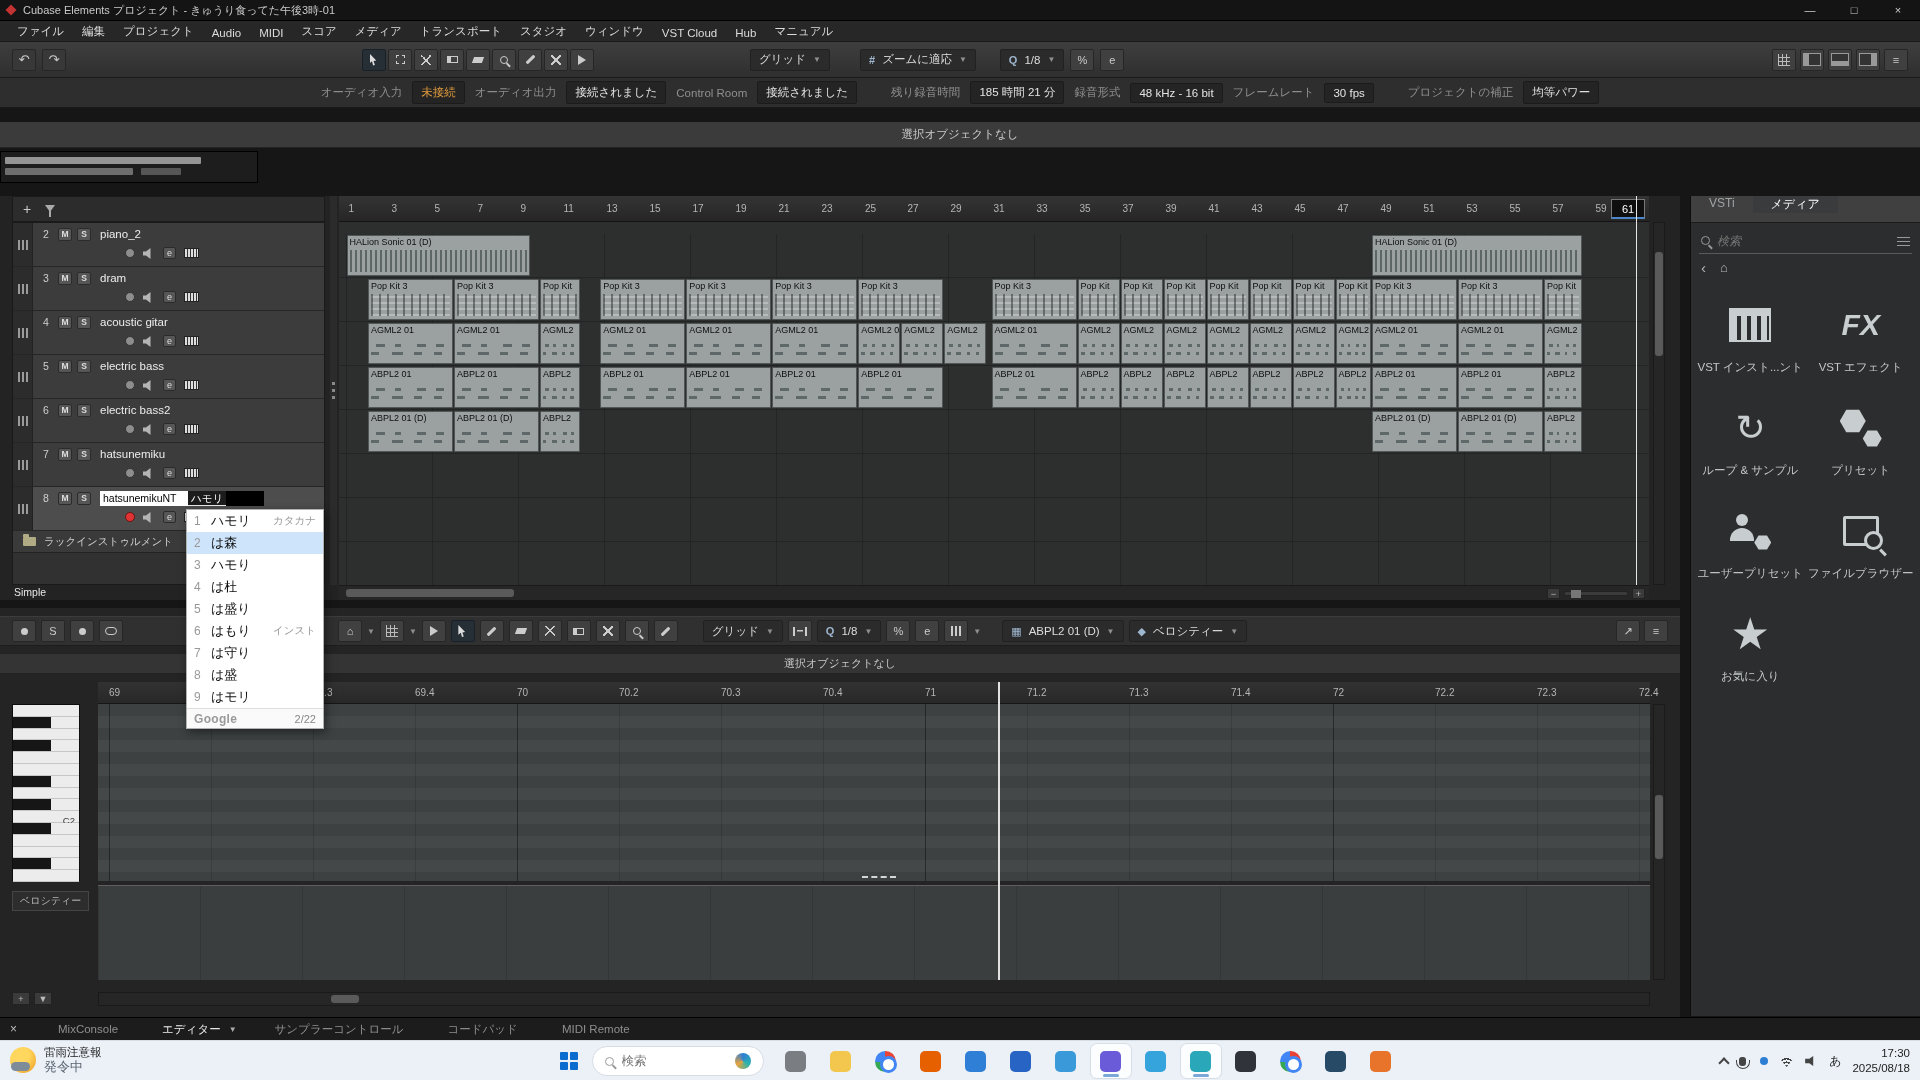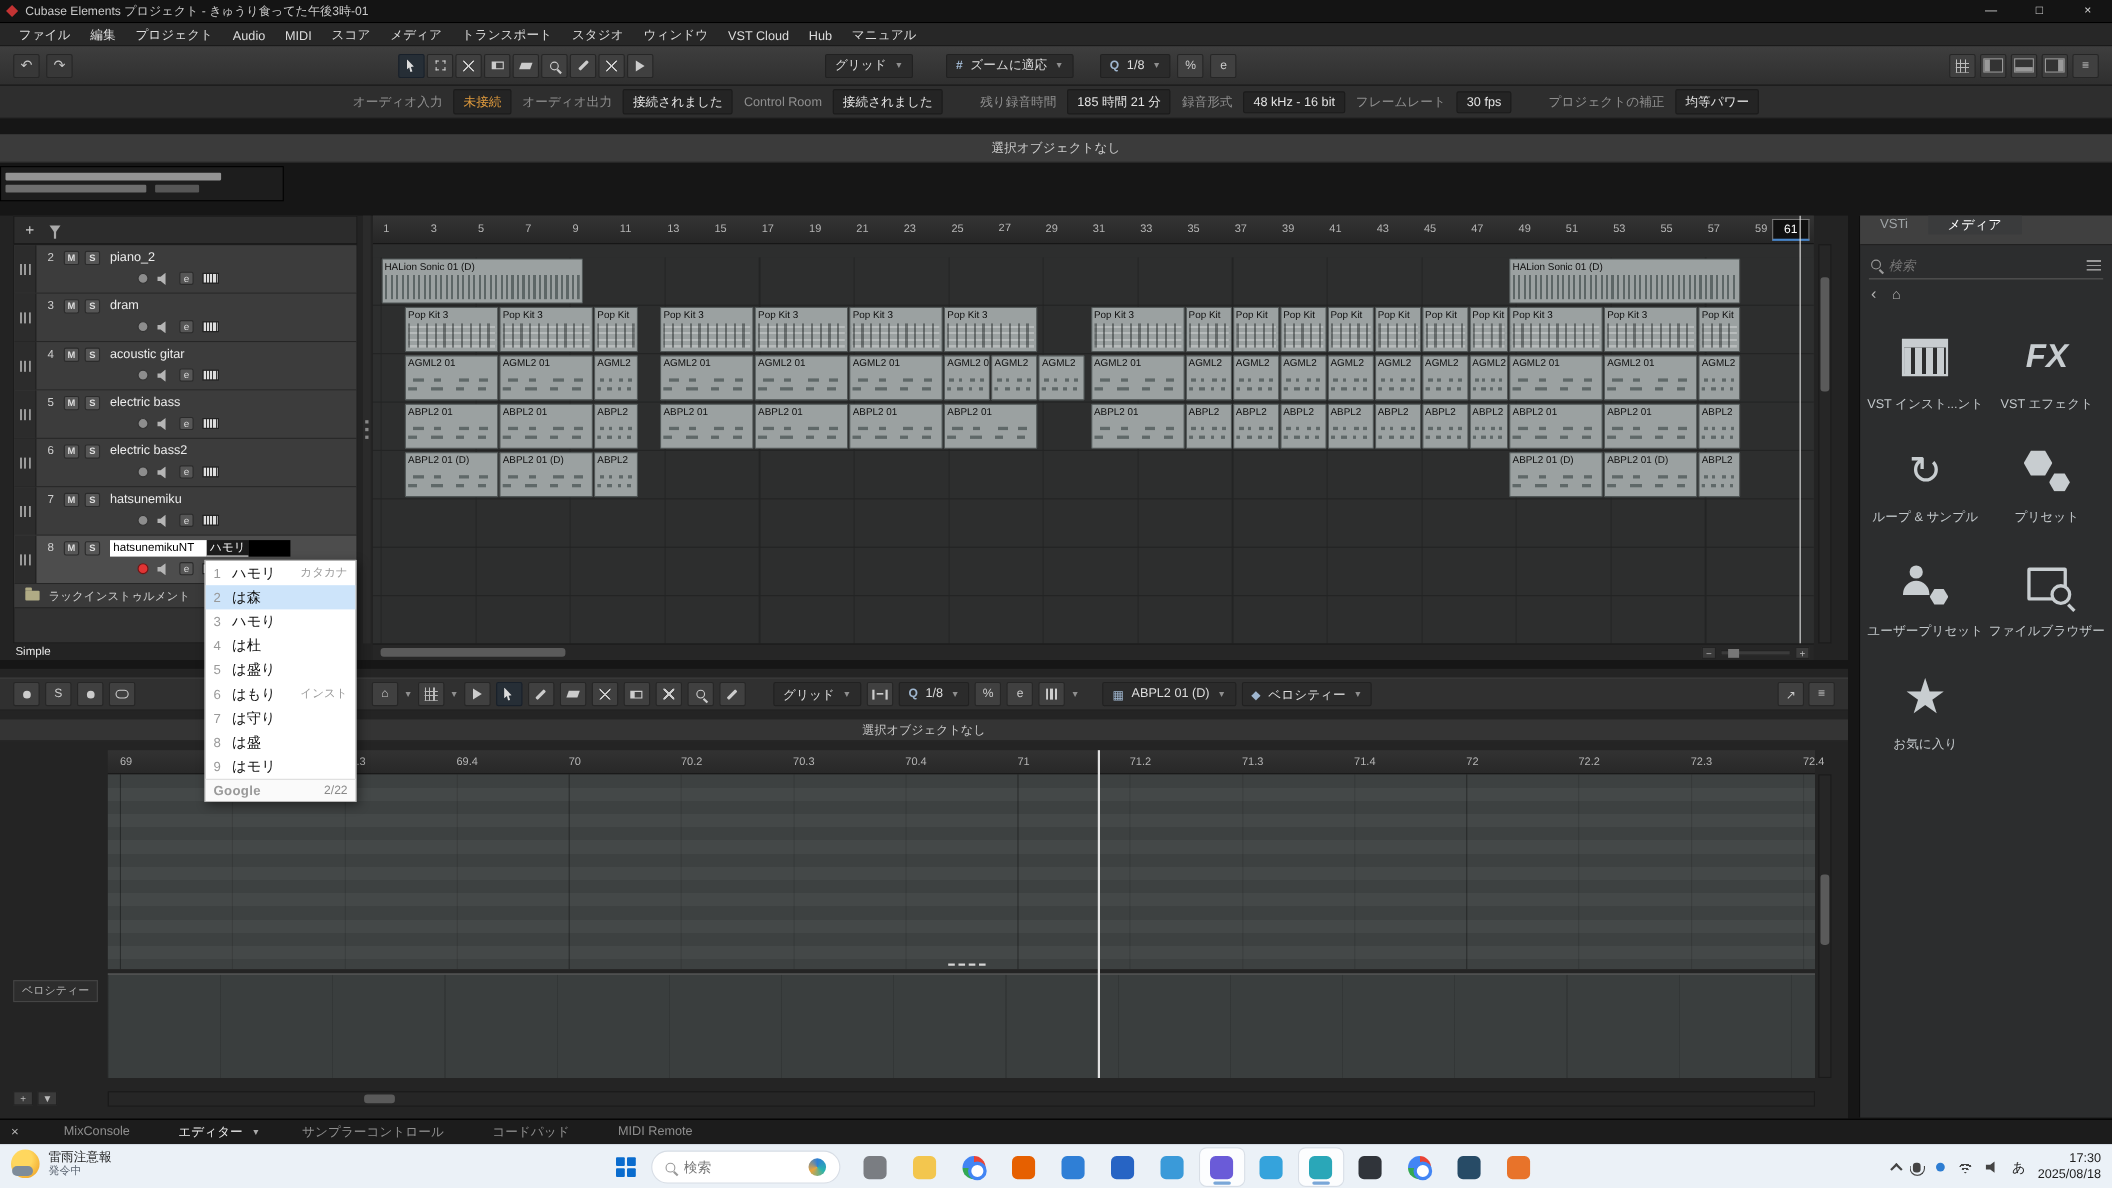--- a/index.html
+++ b/index.html
@@ -235,21 +235,21 @@
   .lz-arrow{font-size:8px;color:#aaa;margin:0 16px 0 -14px}
 
   
   #taskbar{position:absolute;left:0;top:1040px;width:1920px;height:40px;background:#ebf1f7;
     border-top:1px solid #d5dce4;color:#222}
   #tb-weather{position:absolute;left:10px;top:4px;display:flex;align-items:center;gap:8px}
   .wx{width:26px;height:26px;border-radius:50%;background:radial-gradient(circle at 38% 32%,#ffd75e 0 38%,#f0a62a 85%);position:relative}
   .wx::after{content:'';position:absolute;bottom:2px;left:1px;width:19px;height:9px;background:#7e8c9a;border-radius:5px}
   .wx-txt{display:flex;flex-direction:column;line-height:1.25}
   .wx-t1{font-size:11.5px;color:#1e1e1e}
-  .wx-t2{font-size:10px;color:#5a6470}
+  .wx-t2{font-size:13px;color:#5a6470}
   #tb-center{position:absolute;left:552px;top:3px;display:flex;align-items:center;gap:6px}
   .winlogo{display:grid;grid-template-columns:8px 8px;grid-template-rows:8px 8px;gap:1.5px;margin:0 8px}
   .winlogo i{background:#0a6cce;border-radius:1px}
   #tb-search{width:172px;height:30px;background:#fff;border:1px solid #d7dde5;border-radius:16px;
     display:flex;align-items:center;gap:8px;padding:0 12px}
   #tb-search input{flex:1;border:none;outline:none;background:transparent;font-size:12.5px;color:#444;font-family:inherit;min-width:0}
   .spark{width:16px;height:16px;border-radius:50%;background:conic-gradient(#2f7fd6,#29b4ad,#e8a33d,#2f7fd6);flex:none}
   #tb-apps{display:flex;align-items:center;gap:5px;margin-left:6px}
   .tb-app{width:40px;height:34px;border-radius:6px;display:flex;align-items:center;justify-content:center;position:relative}
   .tb-app.active{background:rgba(255,255,255,.85);box-shadow:0 0 0 1px #d8dee6}
@@ -595,21 +595,21 @@
           <span class="ruler-num" style="left: 138.5px;">7</span>
           <span class="ruler-num" style="left: 181.5px;">9</span>
           <span class="ruler-num" style="left: 224.5px;">11</span>
           <span class="ruler-num" style="left: 267.5px;">13</span>
           <span class="ruler-num" style="left: 310.5px;">15</span>
           <span class="ruler-num" style="left: 353.5px;">17</span>
           <span class="ruler-num" style="left: 396.5px;">19</span>
           <span class="ruler-num" style="left: 439.5px;">21</span>
           <span class="ruler-num" style="left: 482.5px;">23</span>
           <span class="ruler-num" style="left: 526px; text-align: right;">25</span>
-          <span class="ruler-num" style="left: 568.5px; font-family: Liberation Mono, monospace;">27</span>
+          <span class="ruler-num" style="left: 568.5px;">27</span>
           <span class="ruler-num" style="left: 611.5px;">29</span>
           <span class="ruler-num" style="left: 654.5px;">31</span>
           <span class="ruler-num" style="left: 697.5px;">33</span>
           <span class="ruler-num" style="left: 740.5px;">35</span>
           <span class="ruler-num" style="left: 783.5px;">37</span>
           <span class="ruler-num" style="left: 826.5px;">39</span>
           <span class="ruler-num" style="left: 869.5px;">41</span>
           <span class="ruler-num" style="left: 912.5px;">43</span>
           <span class="ruler-num" style="left: 955.5px;">45</span>
           <span class="ruler-num" style="left: 998.5px;">47</span>
@@ -1064,20 +1064,38 @@
         <span class="ed-tick" style="left: 725px;">70.4</span>
         <span class="ed-tick" style="left: 827px;">71</span>
         <span class="ed-tick" style="left: 929px;">71.2</span>
         <span class="ed-tick" style="left: 1031px;">71.3</span>
         <span class="ed-tick" style="left: 1133px;">71.4</span>
         <span class="ed-tick" style="left: 1235px;">72</span>
         <span class="ed-tick" style="left: 1337px;">72.2</span>
         <span class="ed-tick" style="left: 1439px;">72.3</span>
         <span class="ed-tick" style="left: 1541px;">72.4</span>
       </div>
+    <div id="ed-keys">
+      <span id="c2-label">C2</span>
+    <div class="key-w"></div>
+        <div class="key-b"></div>
+        <div class="key-w"></div>
+        <div class="key-b"></div>
+        <div class="key-w"></div>
+        <div class="key-w"></div>
+        <div class="key-b"></div>
+        <div class="key-w"></div>
+        <div class="key-b"></div>
+        <div class="key-w"></div>
+        <div class="key-b"></div>
+        <div class="key-w"></div>
+        <div class="key-w"></div>
+        <div class="key-b"></div>
+        <div class="key-w"></div>
+      </div>
     <div id="ed-grid"></div>
     <div id="ed-dashes"></div>
     <div id="ed-playline"></div>
     <div id="ed-velo"></div>
     <div id="velo-label">ベロシティー</div>
     <div id="ed-vscroll">
         <div class="thumb"></div>
       </div>
     <div id="ed-hscroll">
         <div class="thumb"></div>

